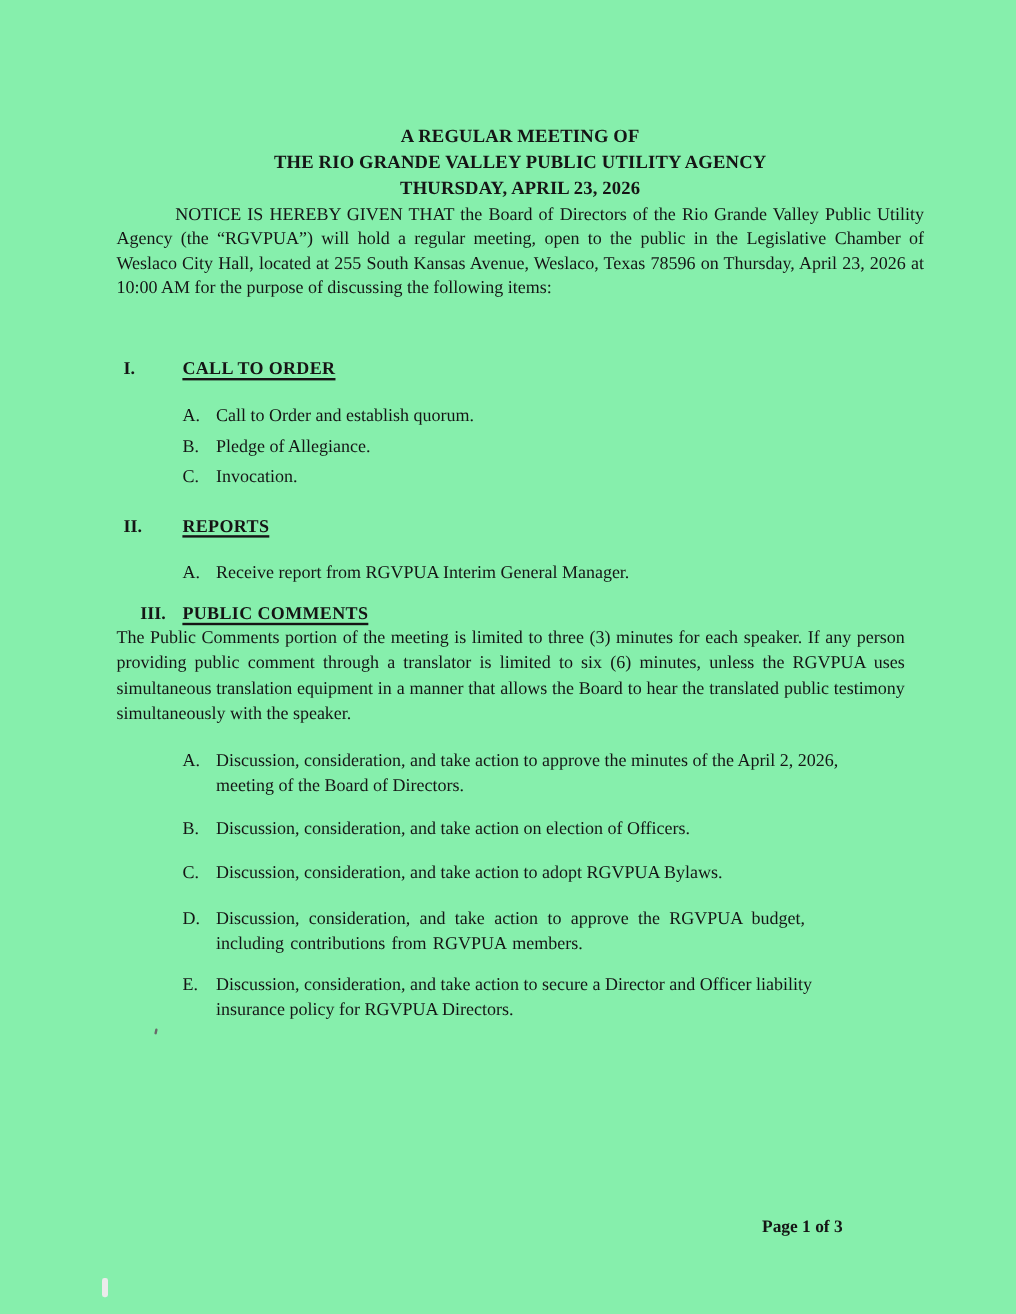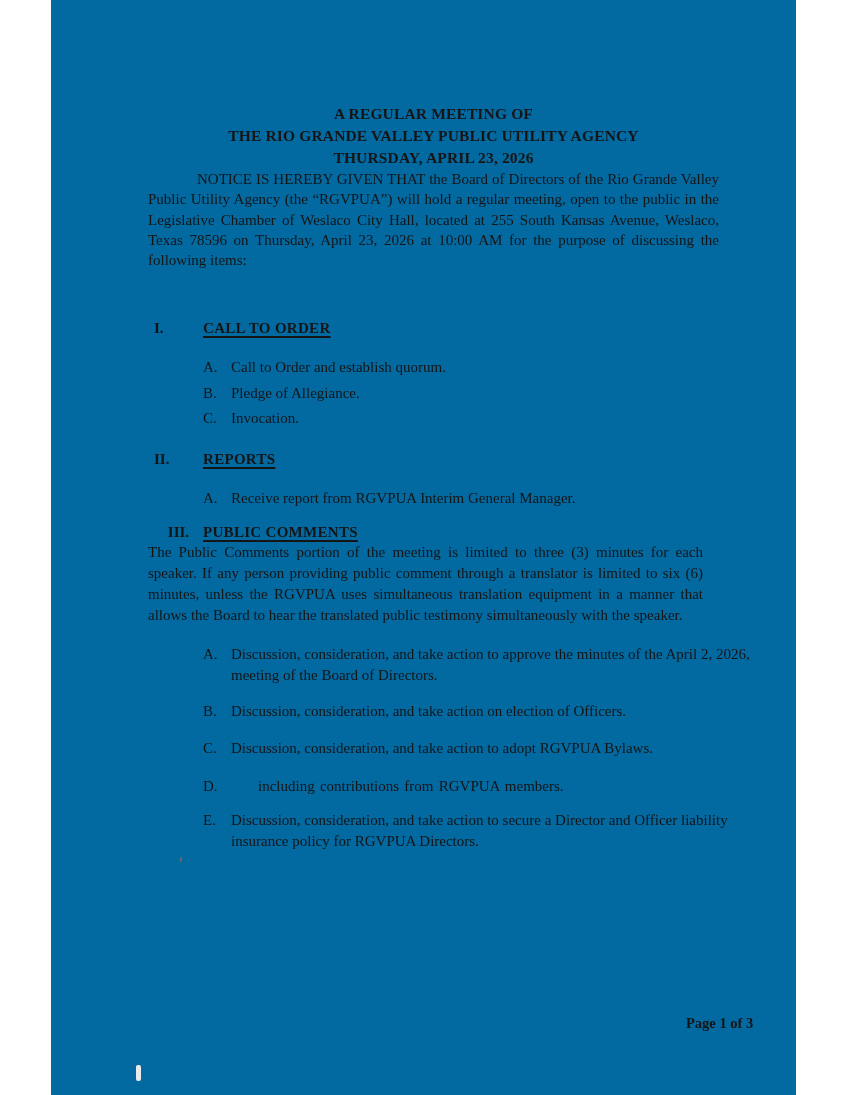--- a/index.html
+++ b/index.html
@@ -1,20 +1,20 @@
 <!DOCTYPE html>
 <html><head>
 <meta charset="utf-8">
 <style>
   html,body { margin:0; padding:0; background:#ffffff; }
   .page {
     position:relative;
-    width:745px; height:1095px;
+    width:847px; height:1095px;
     margin:0 auto;
-    background:#0369a1;
+    background:#86efac;
     font-family:"Liberation Serif", serif;
     font-size:15px;
     color:#151515;
     box-sizing:border-box;
     padding:103px 77px 0 97px;
     overflow:hidden;
   }
   .title-block { text-align:center; font-weight:bold; font-size:15.5px; line-height:22px; letter-spacing:0.15px; }
   .to-row { display:flex; margin-top:20px; line-height:22px; }
   .to-label { width:48px; flex:none; }
@@ -26,21 +26,21 @@
   .item { display:flex; margin-left:55px; line-height:21px; }
   .item .marker { width:28px; flex:none; }
   .item .text { flex:1; }
   .item .line { white-space:nowrap; }
   .sec-para { margin-top:1px; line-height:21px; text-align:justify; padding-right:16px; }
   .footer { position:absolute; left:635px; top:1015px; font-weight:bold; font-size:14.5px; }
   .artifact { position:absolute; }
   .dot-artifact { left:129px; top:857px; width:2px; height:5px; background:#6a6a6a; border-radius:1px; transform:rotate(12deg); }
   .smudge-artifact { left:85px; top:1065px; width:5px; height:16px; background:#ebebeb; border-radius:2px; }
   .ws-wide { word-spacing:4px; }
-  .ws-med { word-spacing:1.5px;margin-left:27px; }
+  .ws-med { word-spacing:1.5px; }
 </style>
 </head>
 <body>
 
 <div class="page">
 
   <div class="title-block">
     <div>A REGULAR MEETING OF</div>
     <div>THE RIO GRANDE VALLEY PUBLIC UTILITY AGENCY</div>
     <div>THURSDAY, APRIL 23, 2026</div>
@@ -99,20 +99,21 @@
       <span class="marker">B.</span>
       <span class="text"><span class="line">Discussion, consideration, and take action on election of Officers.</span></span>
     </div>
     <div class="item" style="margin-top:16px;">
       <span class="marker">C.</span>
       <span class="text"><span class="line">Discussion, consideration, and take action to adopt RGVPUA Bylaws.</span></span>
     </div>
     <div class="item" style="margin-top:17px;">
       <span class="marker">D.</span>
       <span class="text">
+        <div class="line ws-wide">Discussion, consideration, and take action to approve the RGVPUA budget,</div>
         <div class="line ws-med">including contributions from RGVPUA members.</div>
       </span>
     </div>
     <div class="item" style="margin-top:13px;">
       <span class="marker">E.</span>
       <span class="text">
         <div class="line">Discussion, consideration, and take action to secure a Director and Officer liability</div>
         <div class="line">insurance policy for RGVPUA Directors.</div>
       </span>
     </div>

